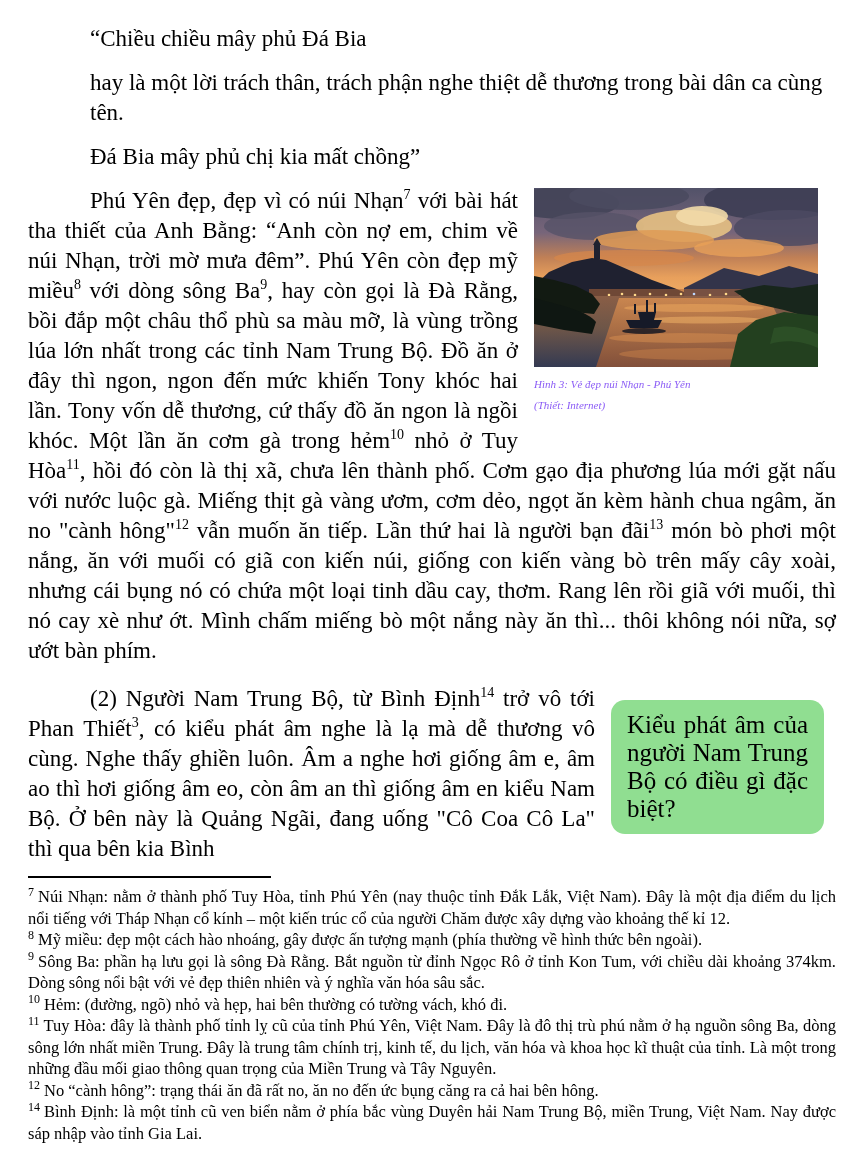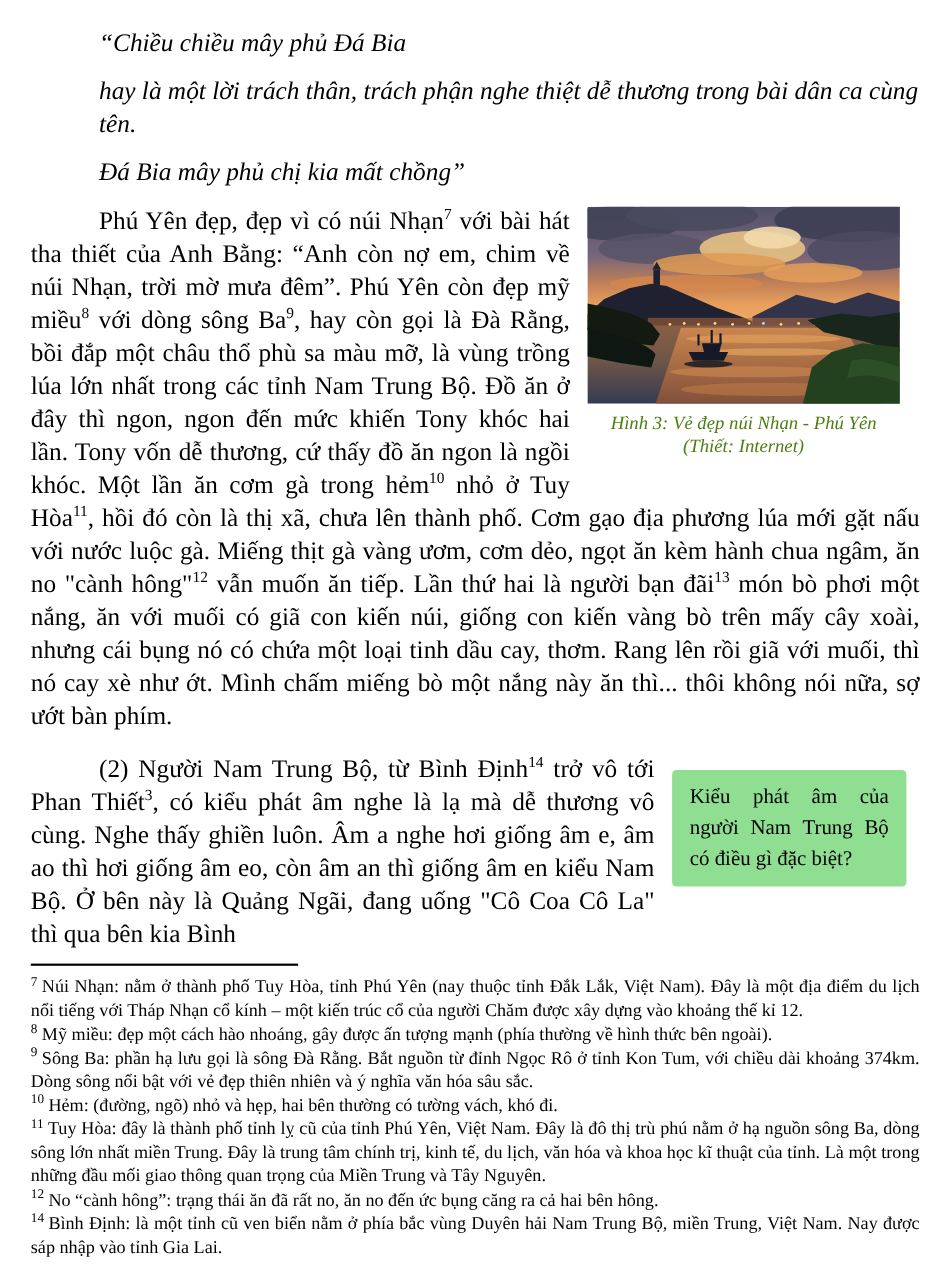--- a/index.html
+++ b/index.html
@@ -7,44 +7,44 @@
     position:relative;
     width:864px; height:1160px;
     box-sizing:border-box;
     padding:24px 28px 0 28px;
     background:#ffffff;
     color:#000000;
     font-family:"Liberation Serif","DejaVu Serif",serif;
     font-size:23px; line-height:30px;
     overflow:hidden;
   }
-  .quote-line { margin:0 0 14px 0; padding-left:62px;font-style:italic; }
+  .quote-line { margin:0 0 14px 0; padding-left:62px; }
   .par { margin:0; text-align:justify; text-indent:62px; }
   .par2 { margin-top:18px; }
 
   .figure {
     float:right; width:284px;
     margin:2px 18px 14px 16px;
     text-indent:0;
   }
   .photo { display:block; width:284px; height:179px; }
   .caption {
-    margin-top:7px; text-align:center;
-    font-style:italic; font-size:17px; line-height:21px;
-    color:#4d7c0f; text-indent:0;
+    margin-top:7px; 
+    font-style:italic; font-size:11px; line-height:21px;
+    color:#8b5cf6; text-indent:0;
   }
 
   .callout {
     float:right; width:181px;
     margin:16px 12px 10px 16px;
     padding:11px 16px;
     background:#90DE91;
-    border-radius:4px;
+    border-radius:14px;
     text-align:justify; text-indent:0;
-    font-size:19px; line-height:28px;
+    font-size:25px; line-height:28px;
   }
 
   sup.fnref { font-size:14px; line-height:0; }
 
   .fn-sep { margin-top:12px; width:243px; height:2px; background:#000000; }
   .footnotes {
     margin-top:8px;
     font-size:16.5px; line-height:21.5px;
     text-align:justify;
   }

